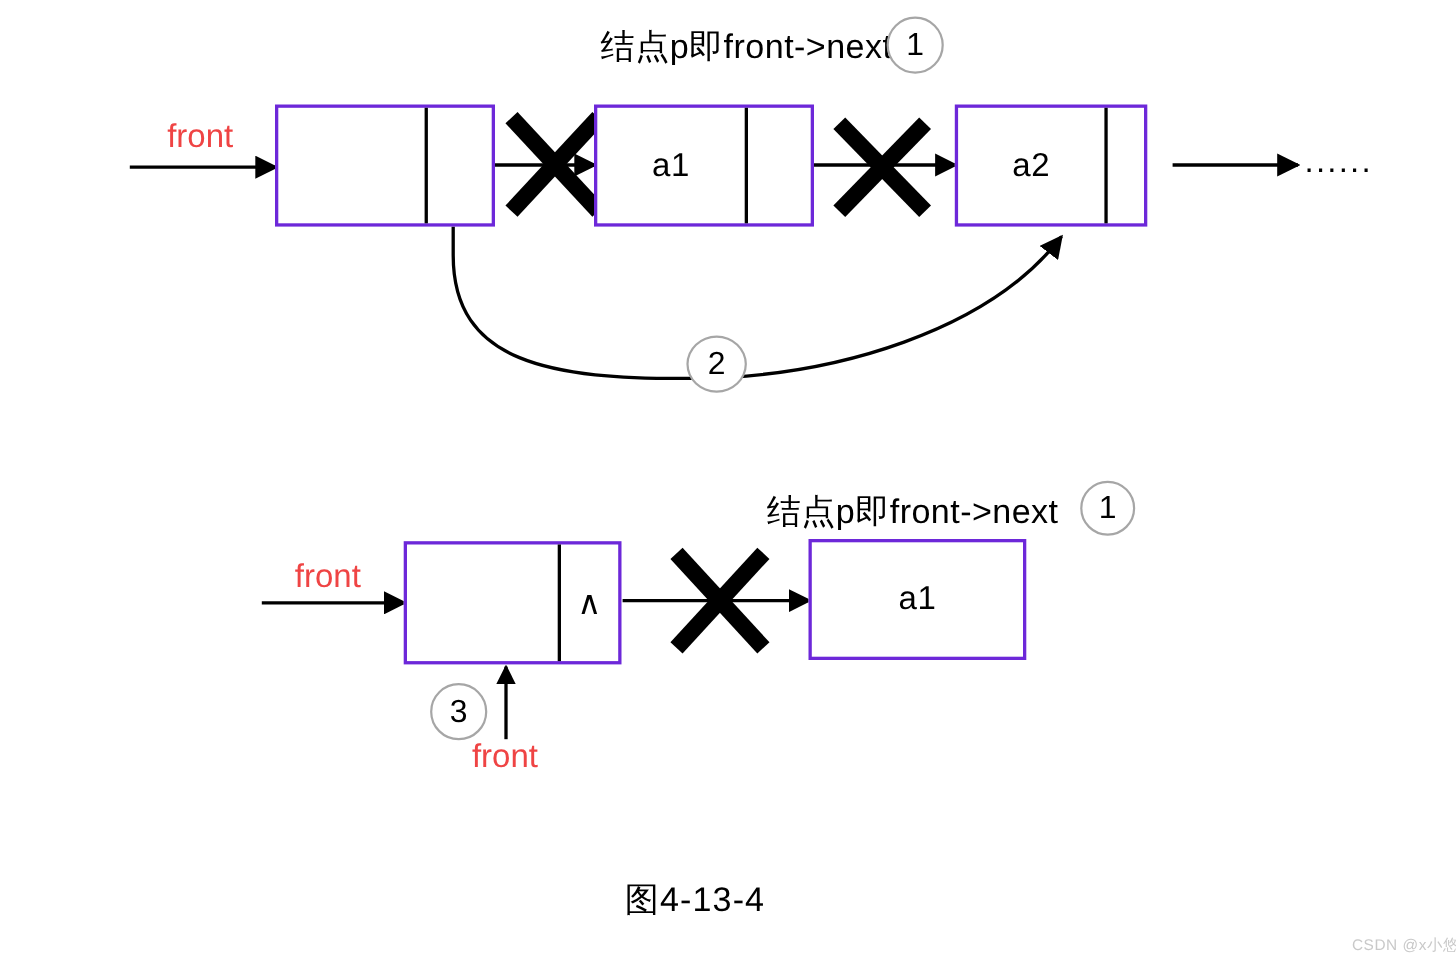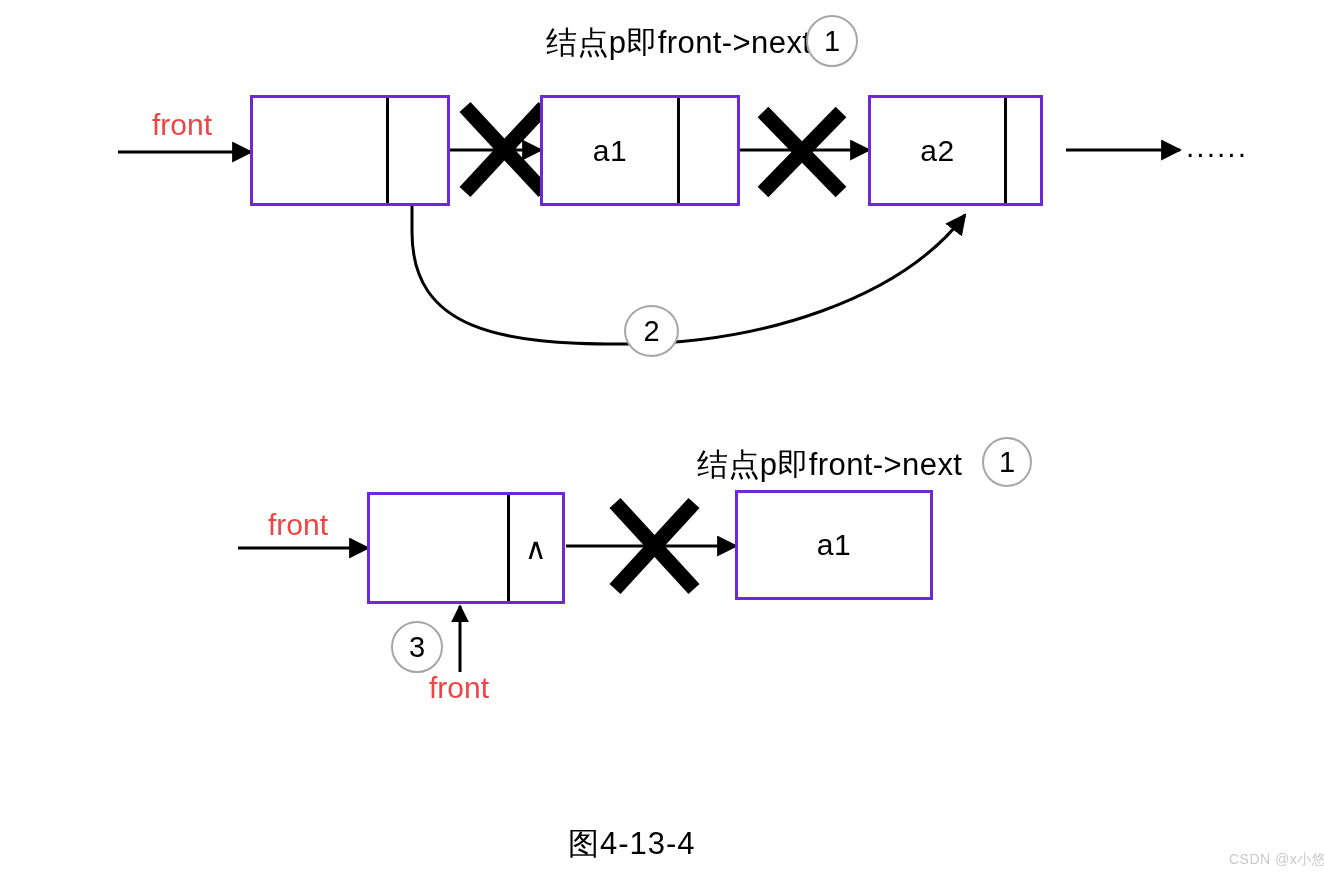--- a/index.html
+++ b/index.html
@@ -187,17 +187,17 @@
   </div>
 
   <div class="node" style="left:735px; top:490px; width:198px; height:110px;">
     <div class="node-data" style="left:0; right:0;">a1</div>
   </div>
 
   <div class="step-circle" style="left:391px; top:621px; width:52px; height:52px;">3</div>
 
   <div class="abs label" style="left:429px; top:671px;">front</div>
 
-  <div class="abs caption" style="left:568px; top:797px;margin-top:26px;">图4-13-4</div>
+  <div class="abs caption" style="left:568px; top:797px;">图4-13-4</div>
 
   <div class="abs watermark" style="left:1229px; top:851px;">CSDN @x小悠</div>
 
 </div>
 
 </body></html>

